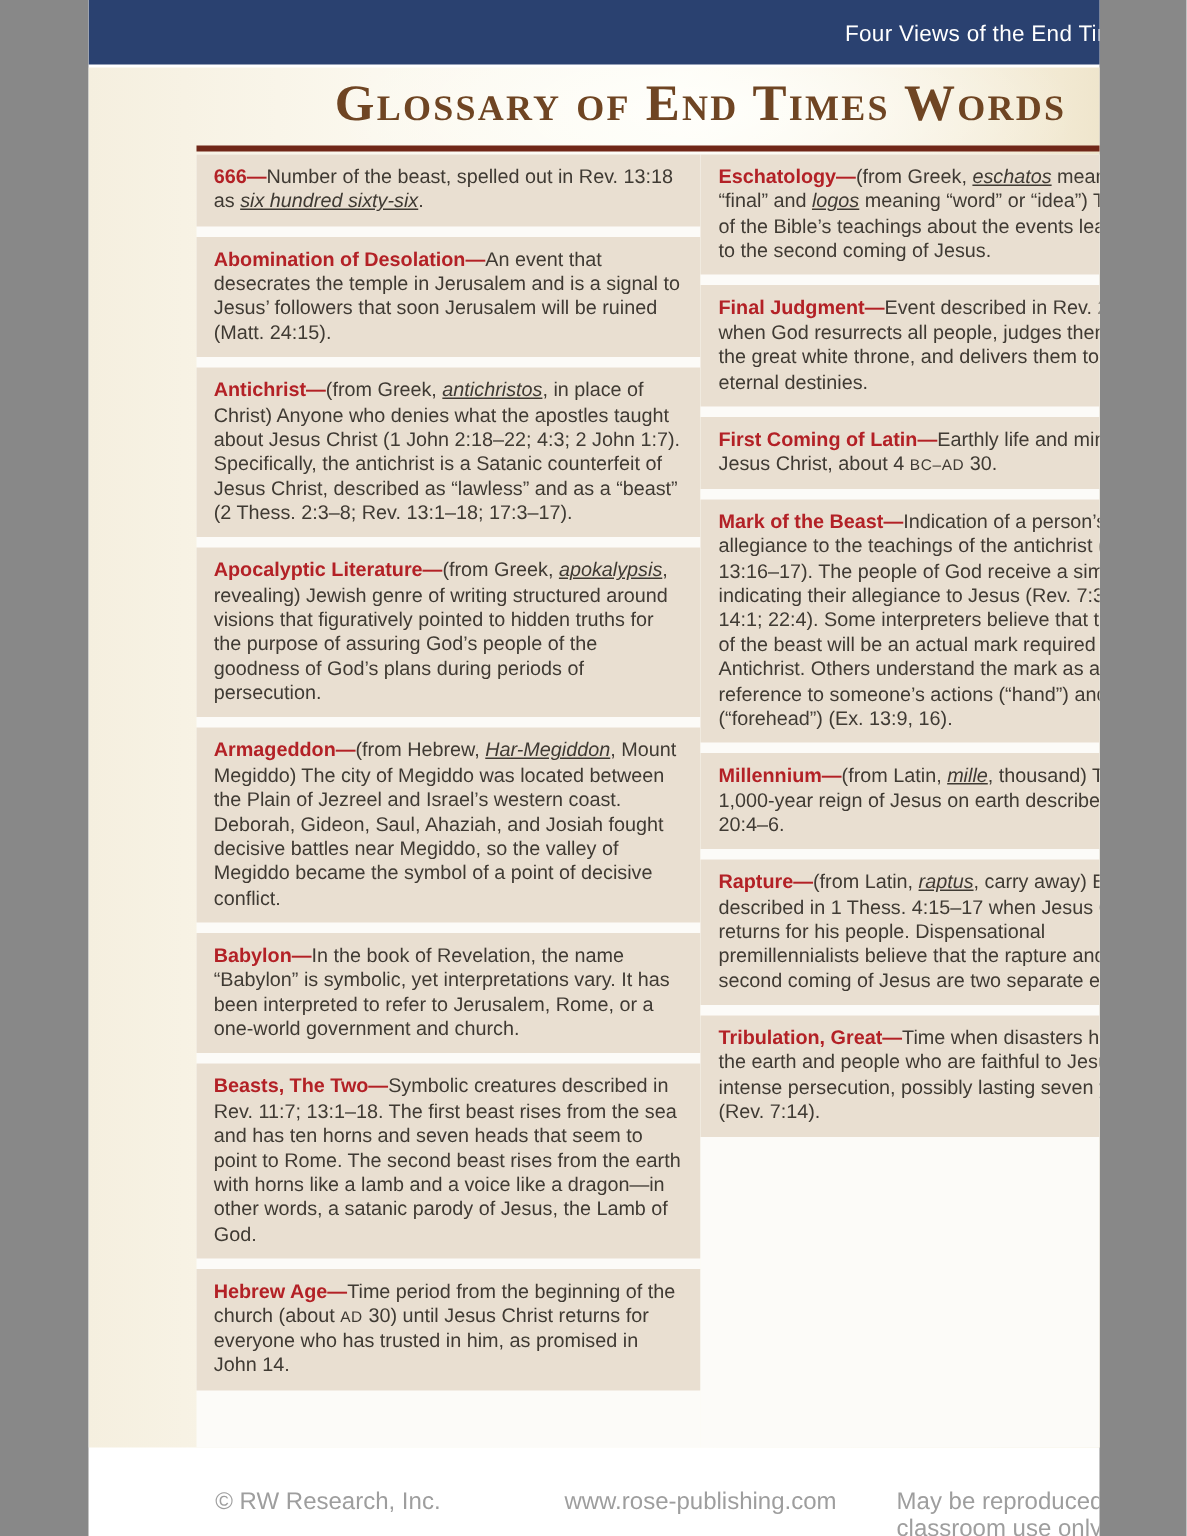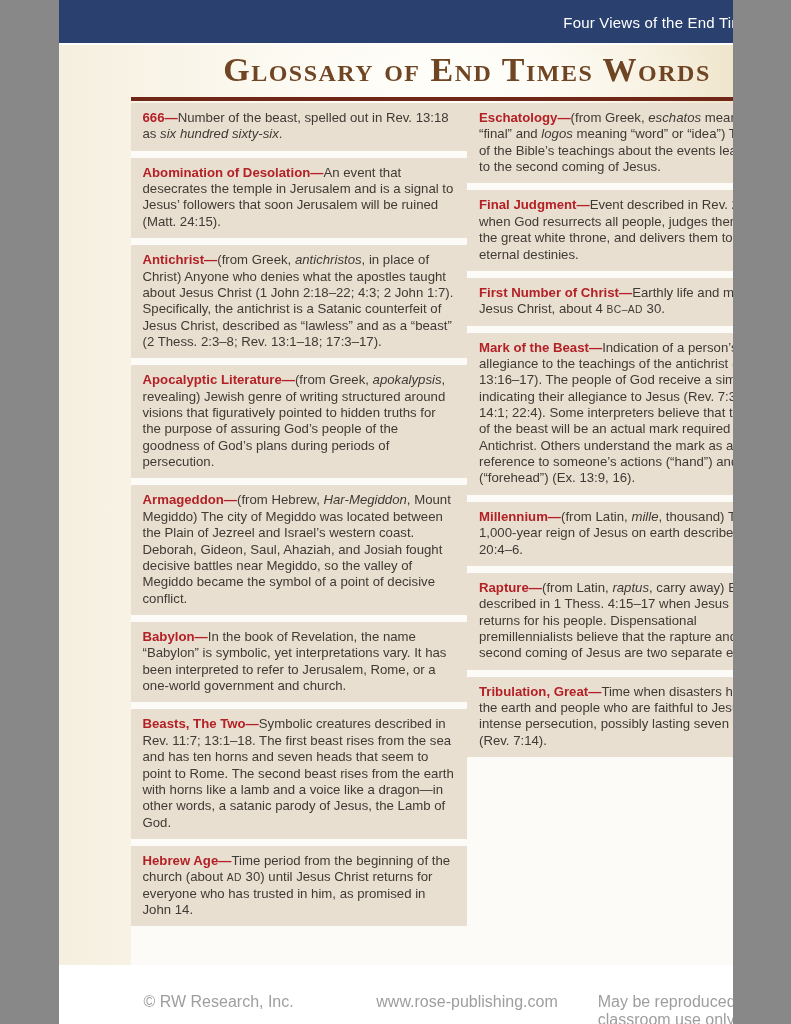--- a/index.html
+++ b/index.html
@@ -71,21 +71,21 @@
   .entry-text{
     margin:0;
     font-size:13.2px;
     line-height:1.24;
     color:var(--body-text);
   }
   .term{
     color:var(--term-red);
     font-weight:bold;
   }
-  .it{font-style:italic;}
+  .it{font-style:italic;text-decoration:underline;}
   .sc{font-size:.78em; letter-spacing:.04em;}
   .footer{
     position:absolute; top:993px; left:72px; width:673px; z-index:1;
     display:grid; grid-template-columns:1fr auto 1fr; align-items:baseline;
     font-size:16px; color:var(--footer-text);
   }
   .footer .left{justify-self:start; padding-left:13px;}
   .footer .center{justify-self:center;}
   .footer .right{justify-self:end;padding-left:40px;}
 </style>
@@ -130,21 +130,21 @@
         </section>
       </div>
     <div class="column">
         <section class="entry">
           <p class="entry-text"><b class="term">Eschatology—</b><span>(from Greek, </span><span class="it">eschatos</span><span> meaning “final” and </span><span class="it">logos</span><span> meaning “word” or “idea”) The study of the Bible’s teachings about the events leading up to the second coming of Jesus.</span></p>
         </section>
         <section class="entry">
           <p class="entry-text"><b class="term">Final Judgment—</b><span>Event described in Rev. 20:11–15 when God resurrects all people, judges them from the great white throne, and delivers them to their eternal destinies.</span></p>
         </section>
         <section class="entry">
-          <p class="entry-text"><b class="term">First Number of Christ—</b><span>Earthly life and ministry of Jesus Christ, about 4 </span><span class="sc">BC–AD</span><span> 30.</span></p>
+          <p class="entry-text"><b class="term">First Coming of Latin—</b><span>Earthly life and ministry of Jesus Christ, about 4 </span><span class="sc">BC–AD</span><span> 30.</span></p>
         </section>
         <section class="entry">
           <p class="entry-text"><b class="term">Mark of the Beast—</b><span>Indication of a person’s allegiance to the teachings of the antichrist (Rev. 13:16–17). The people of God receive a similar mark indicating their allegiance to Jesus (Rev. 7:3; 9:4; 14:1; 22:4). Some interpreters believe that the mark of the beast will be an actual mark required by the Antichrist. Others understand the mark as a reference to someone’s actions (“hand”) and beliefs (“forehead”) (Ex. 13:9, 16).</span></p>
         </section>
         <section class="entry">
           <p class="entry-text"><b class="term">Millennium—</b><span>(from Latin, </span><span class="it">mille</span><span>, thousand) The 1,000-year reign of Jesus on earth described in Rev. 20:4–6.</span></p>
         </section>
         <section class="entry">
           <p class="entry-text"><b class="term">Rapture—</b><span>(from Latin, </span><span class="it">raptus</span><span>, carry away) Event described in 1 Thess. 4:15–17 when Jesus Christ returns for his people. Dispensational premillennialists believe that the rapture and the second coming of Jesus are two separate events.</span></p>
         </section>

